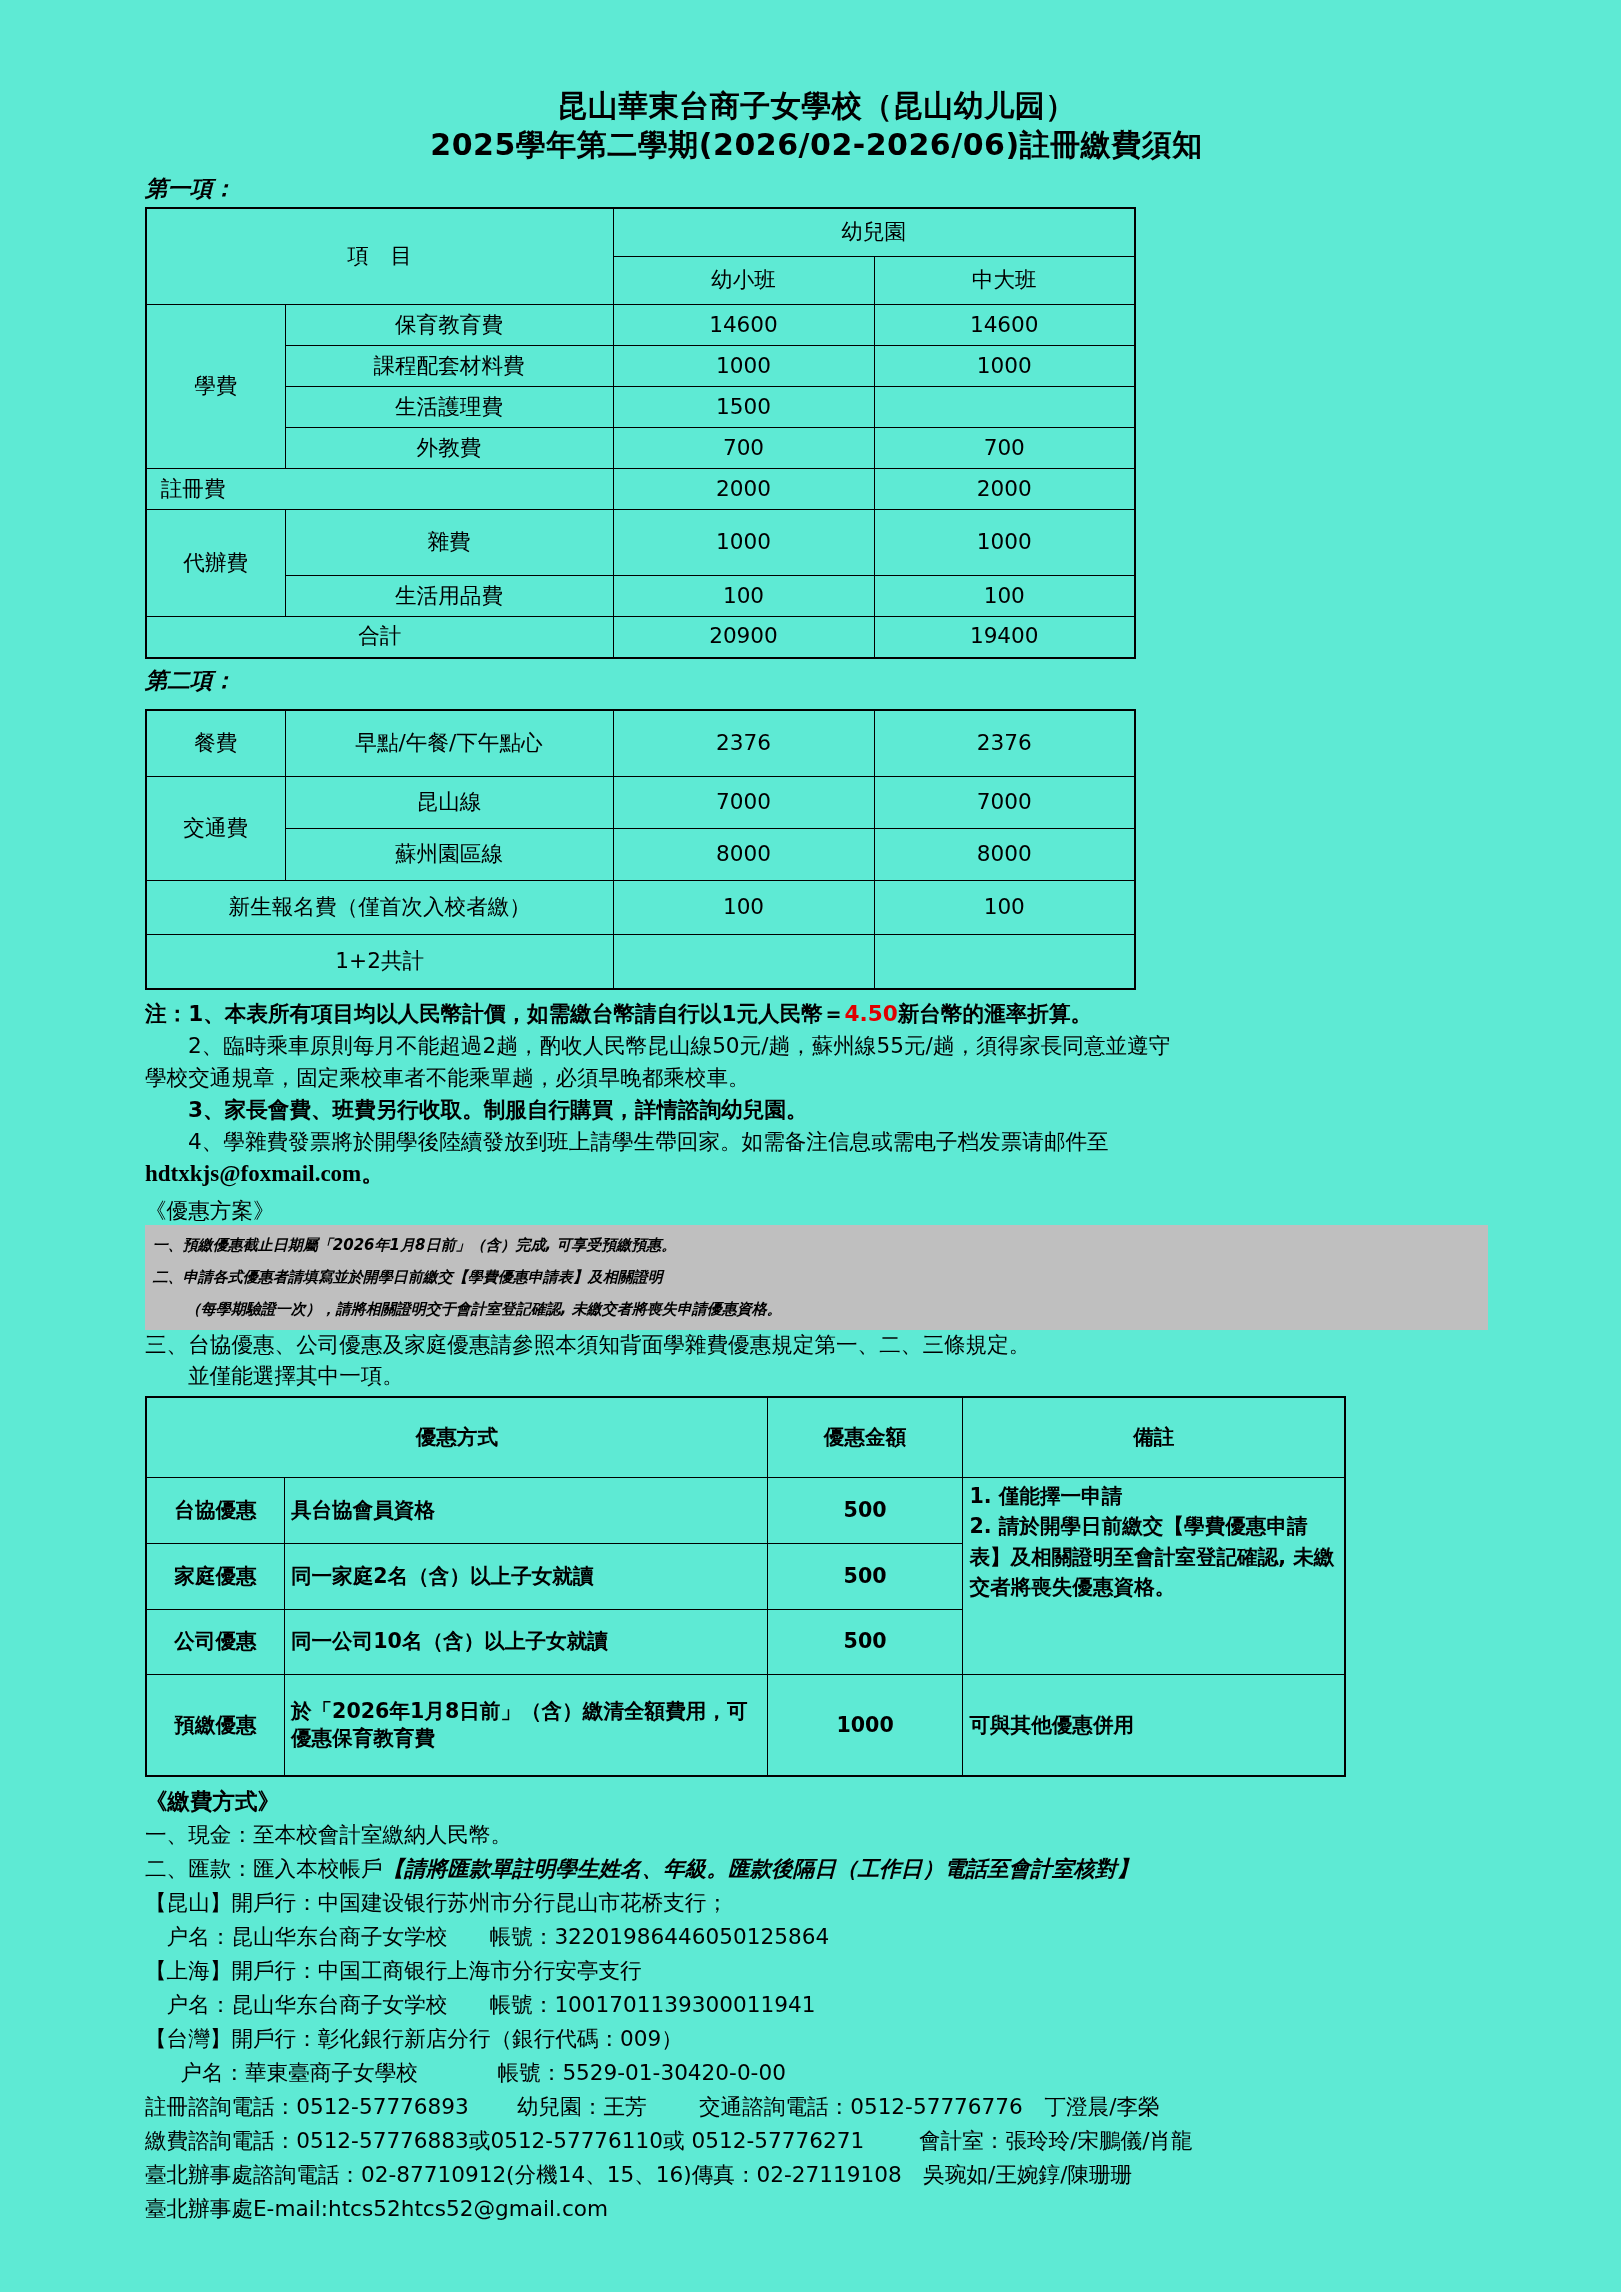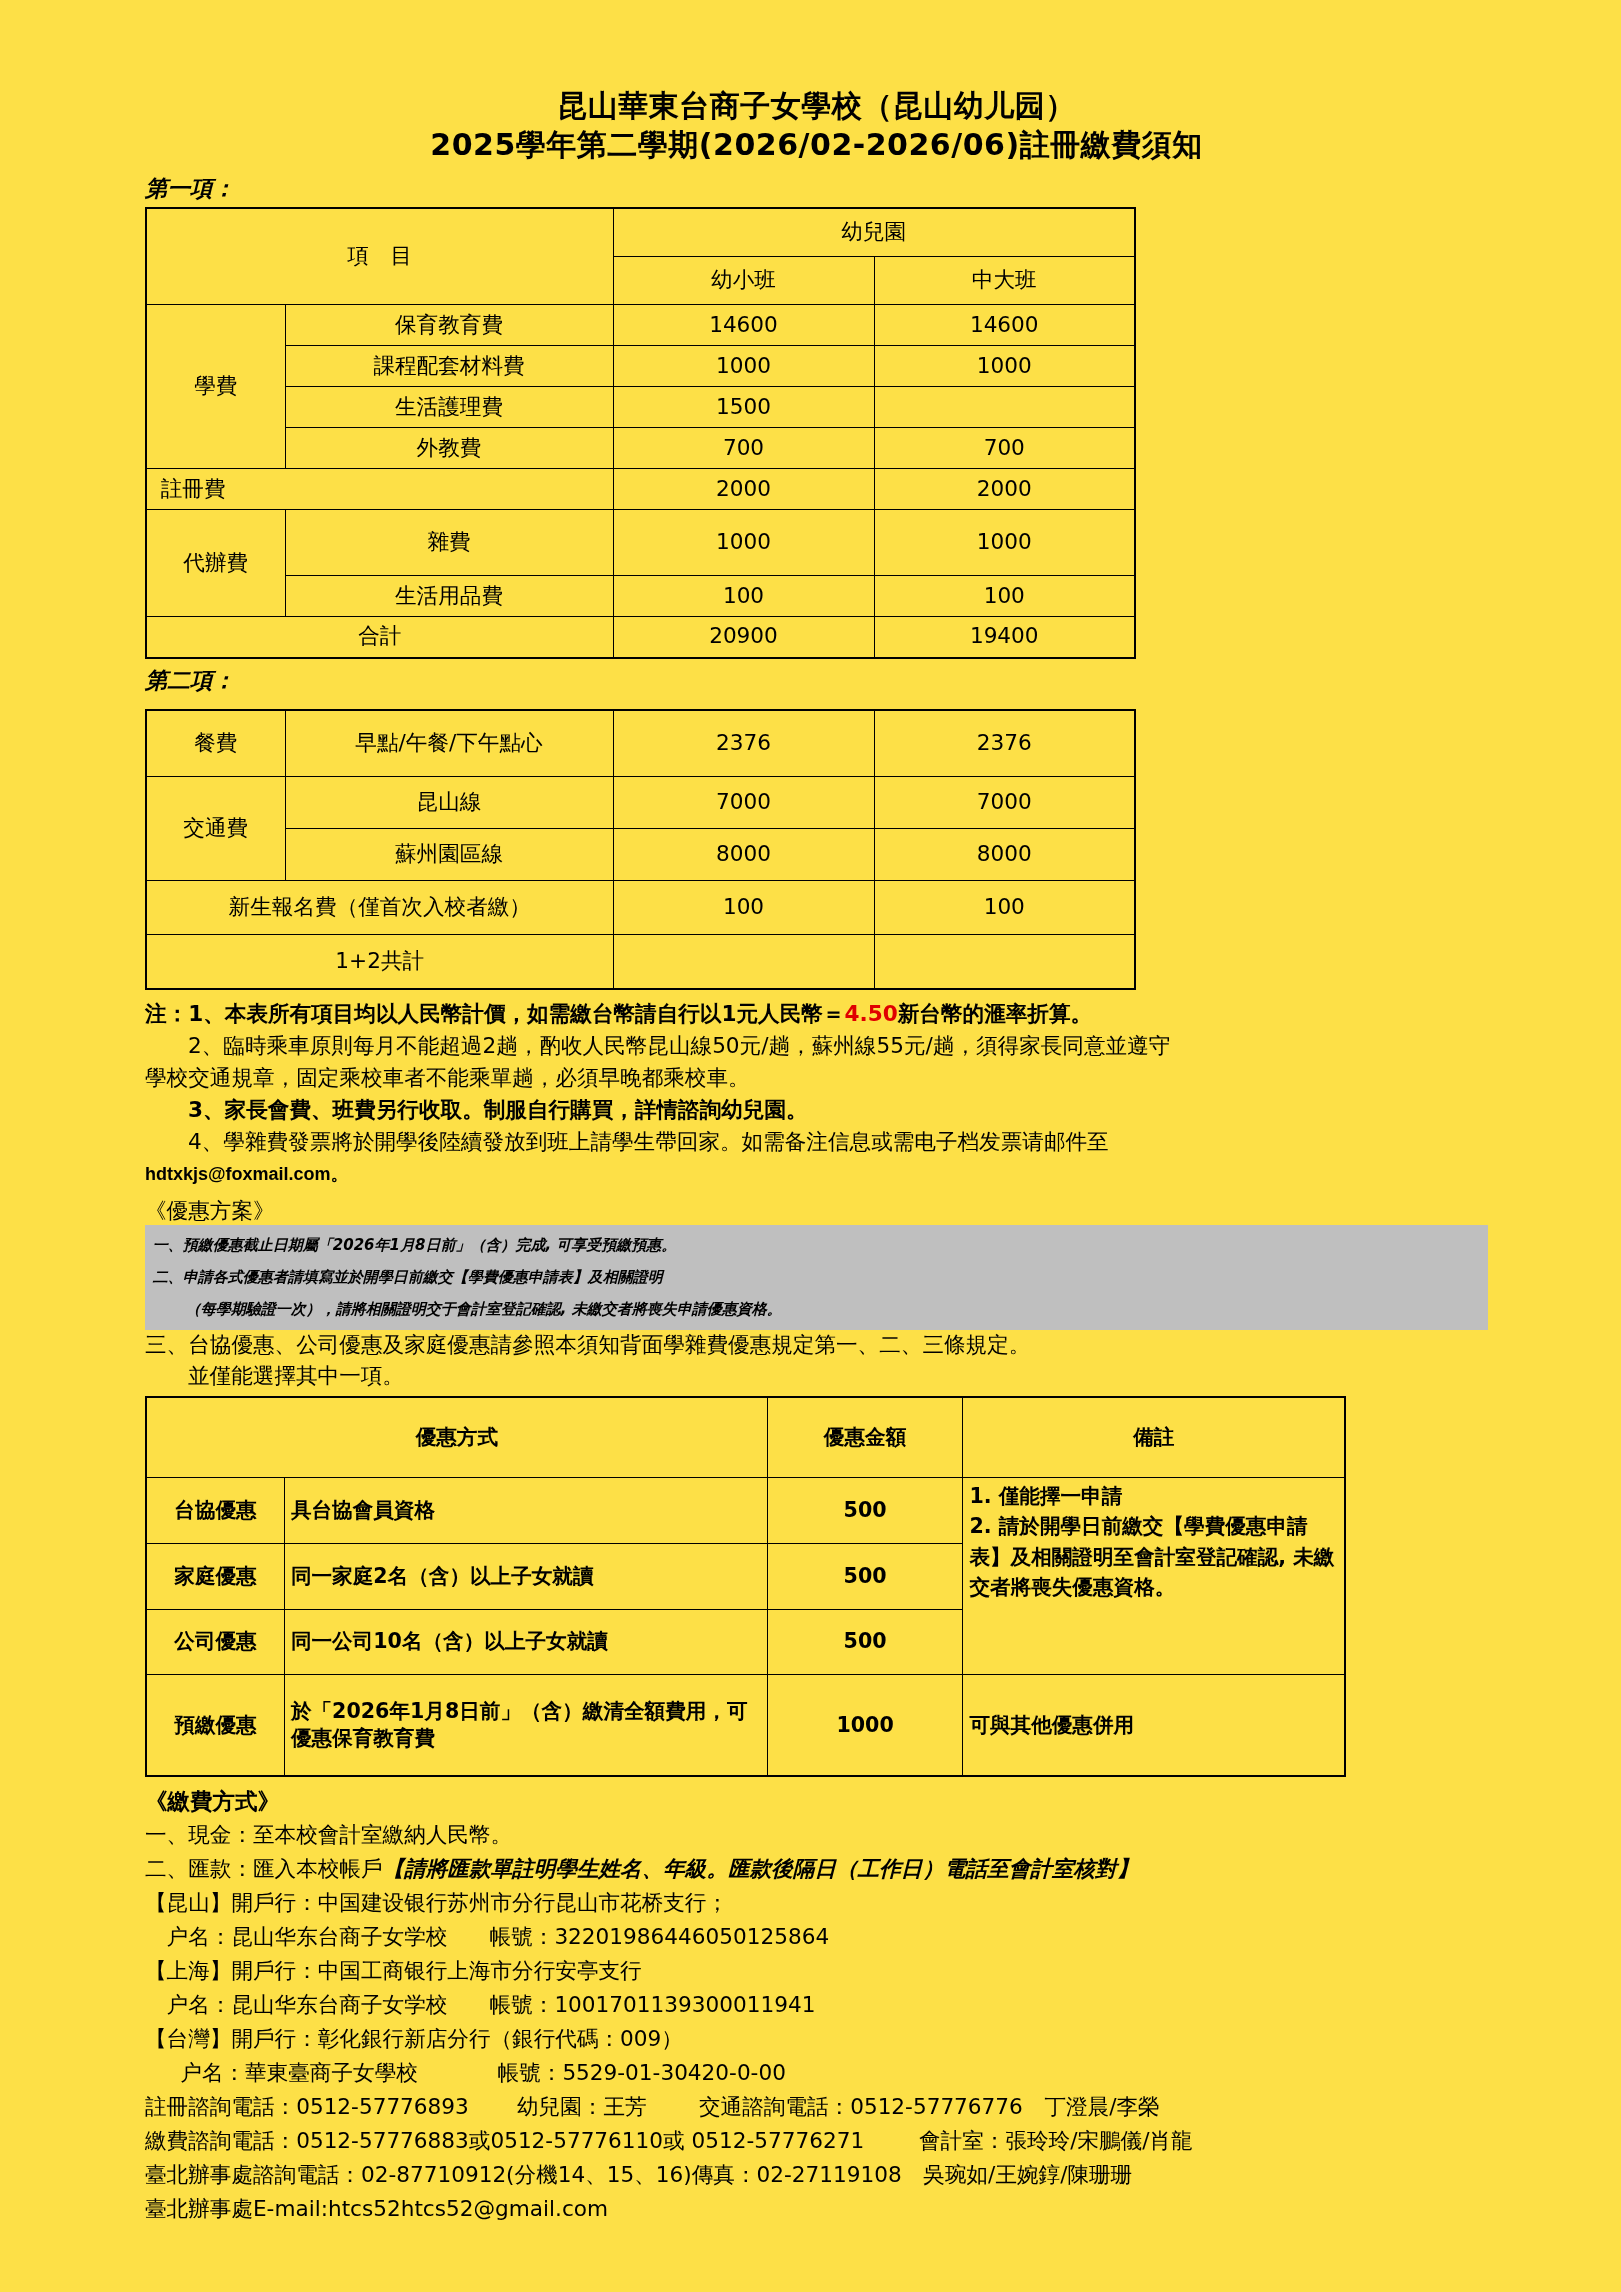--- a/index.html
+++ b/index.html
@@ -8,21 +8,21 @@
     background: #ffffff;
   }
   body {
     font-family: "DejaVu Sans", "Liberation Sans", sans-serif;
     color: #000000;
   }
   .page {
     position: relative;
     width: 1621px;
     height: 2293px;
-    background: #fde047;
+    background: #5eead4;
     box-sizing: border-box;
     padding: 0;
     overflow: hidden;
   }
   .inner {
     position: absolute;
     left: 145px;
     top: 0;
     width: 1343px;
   }
@@ -85,21 +85,21 @@
   
   .notes { margin-top: 7.8px; }
   .note-line {
     font-size: 21.6px;
     line-height: 32px;
     text-align: justify;
   }
   .note-line.b { font-weight: bold; }
   .note-indent { text-indent: 43px; }
   .red { color: #e00000; font-weight: bold; }
-  .mono { font-family: Liberation Sans, sans-serif; font-size: 18px; font-weight: bold; }
+  .mono { font-family: Liberation Serif, serif; font-size: 23px; font-weight: bold; }
 
   
   .plan-head {
     font-size: 21.6px;
     line-height: 29px;
     margin-top: 5.9px;
   }
   .plan-hl {
     background: #bfbfbf;
     padding: 3.9px 7.8px 5.9px 7.8px;

